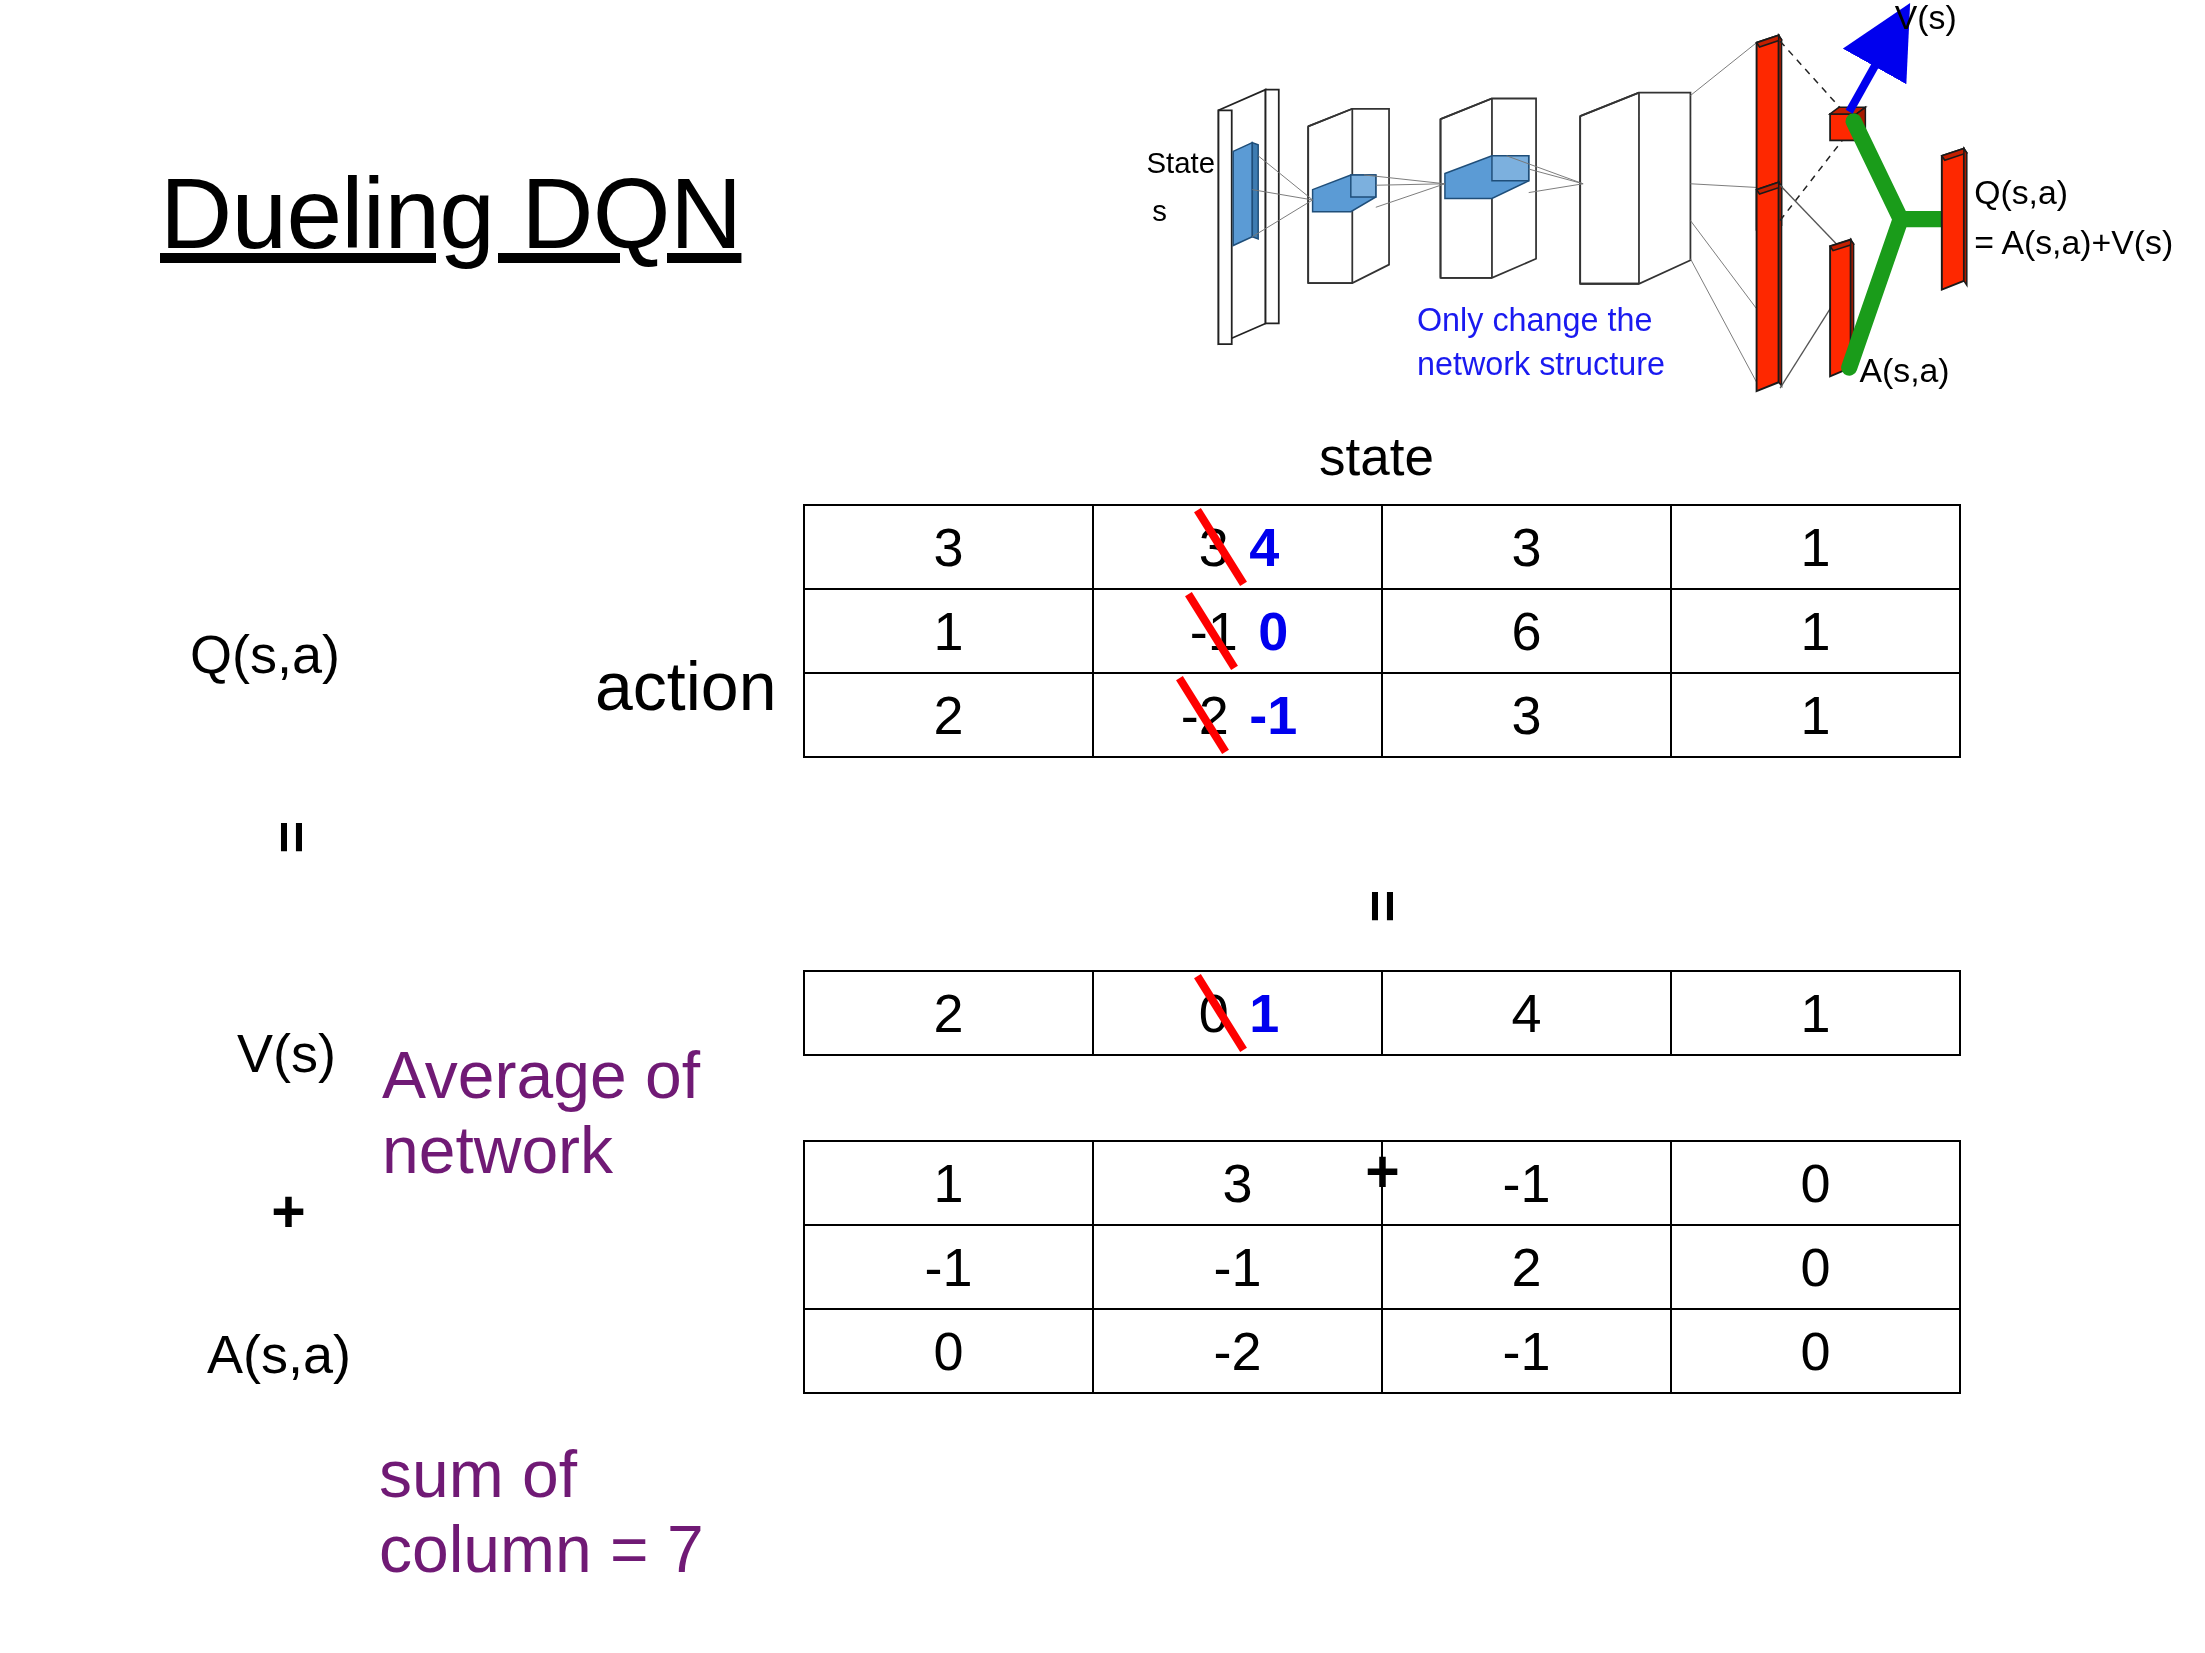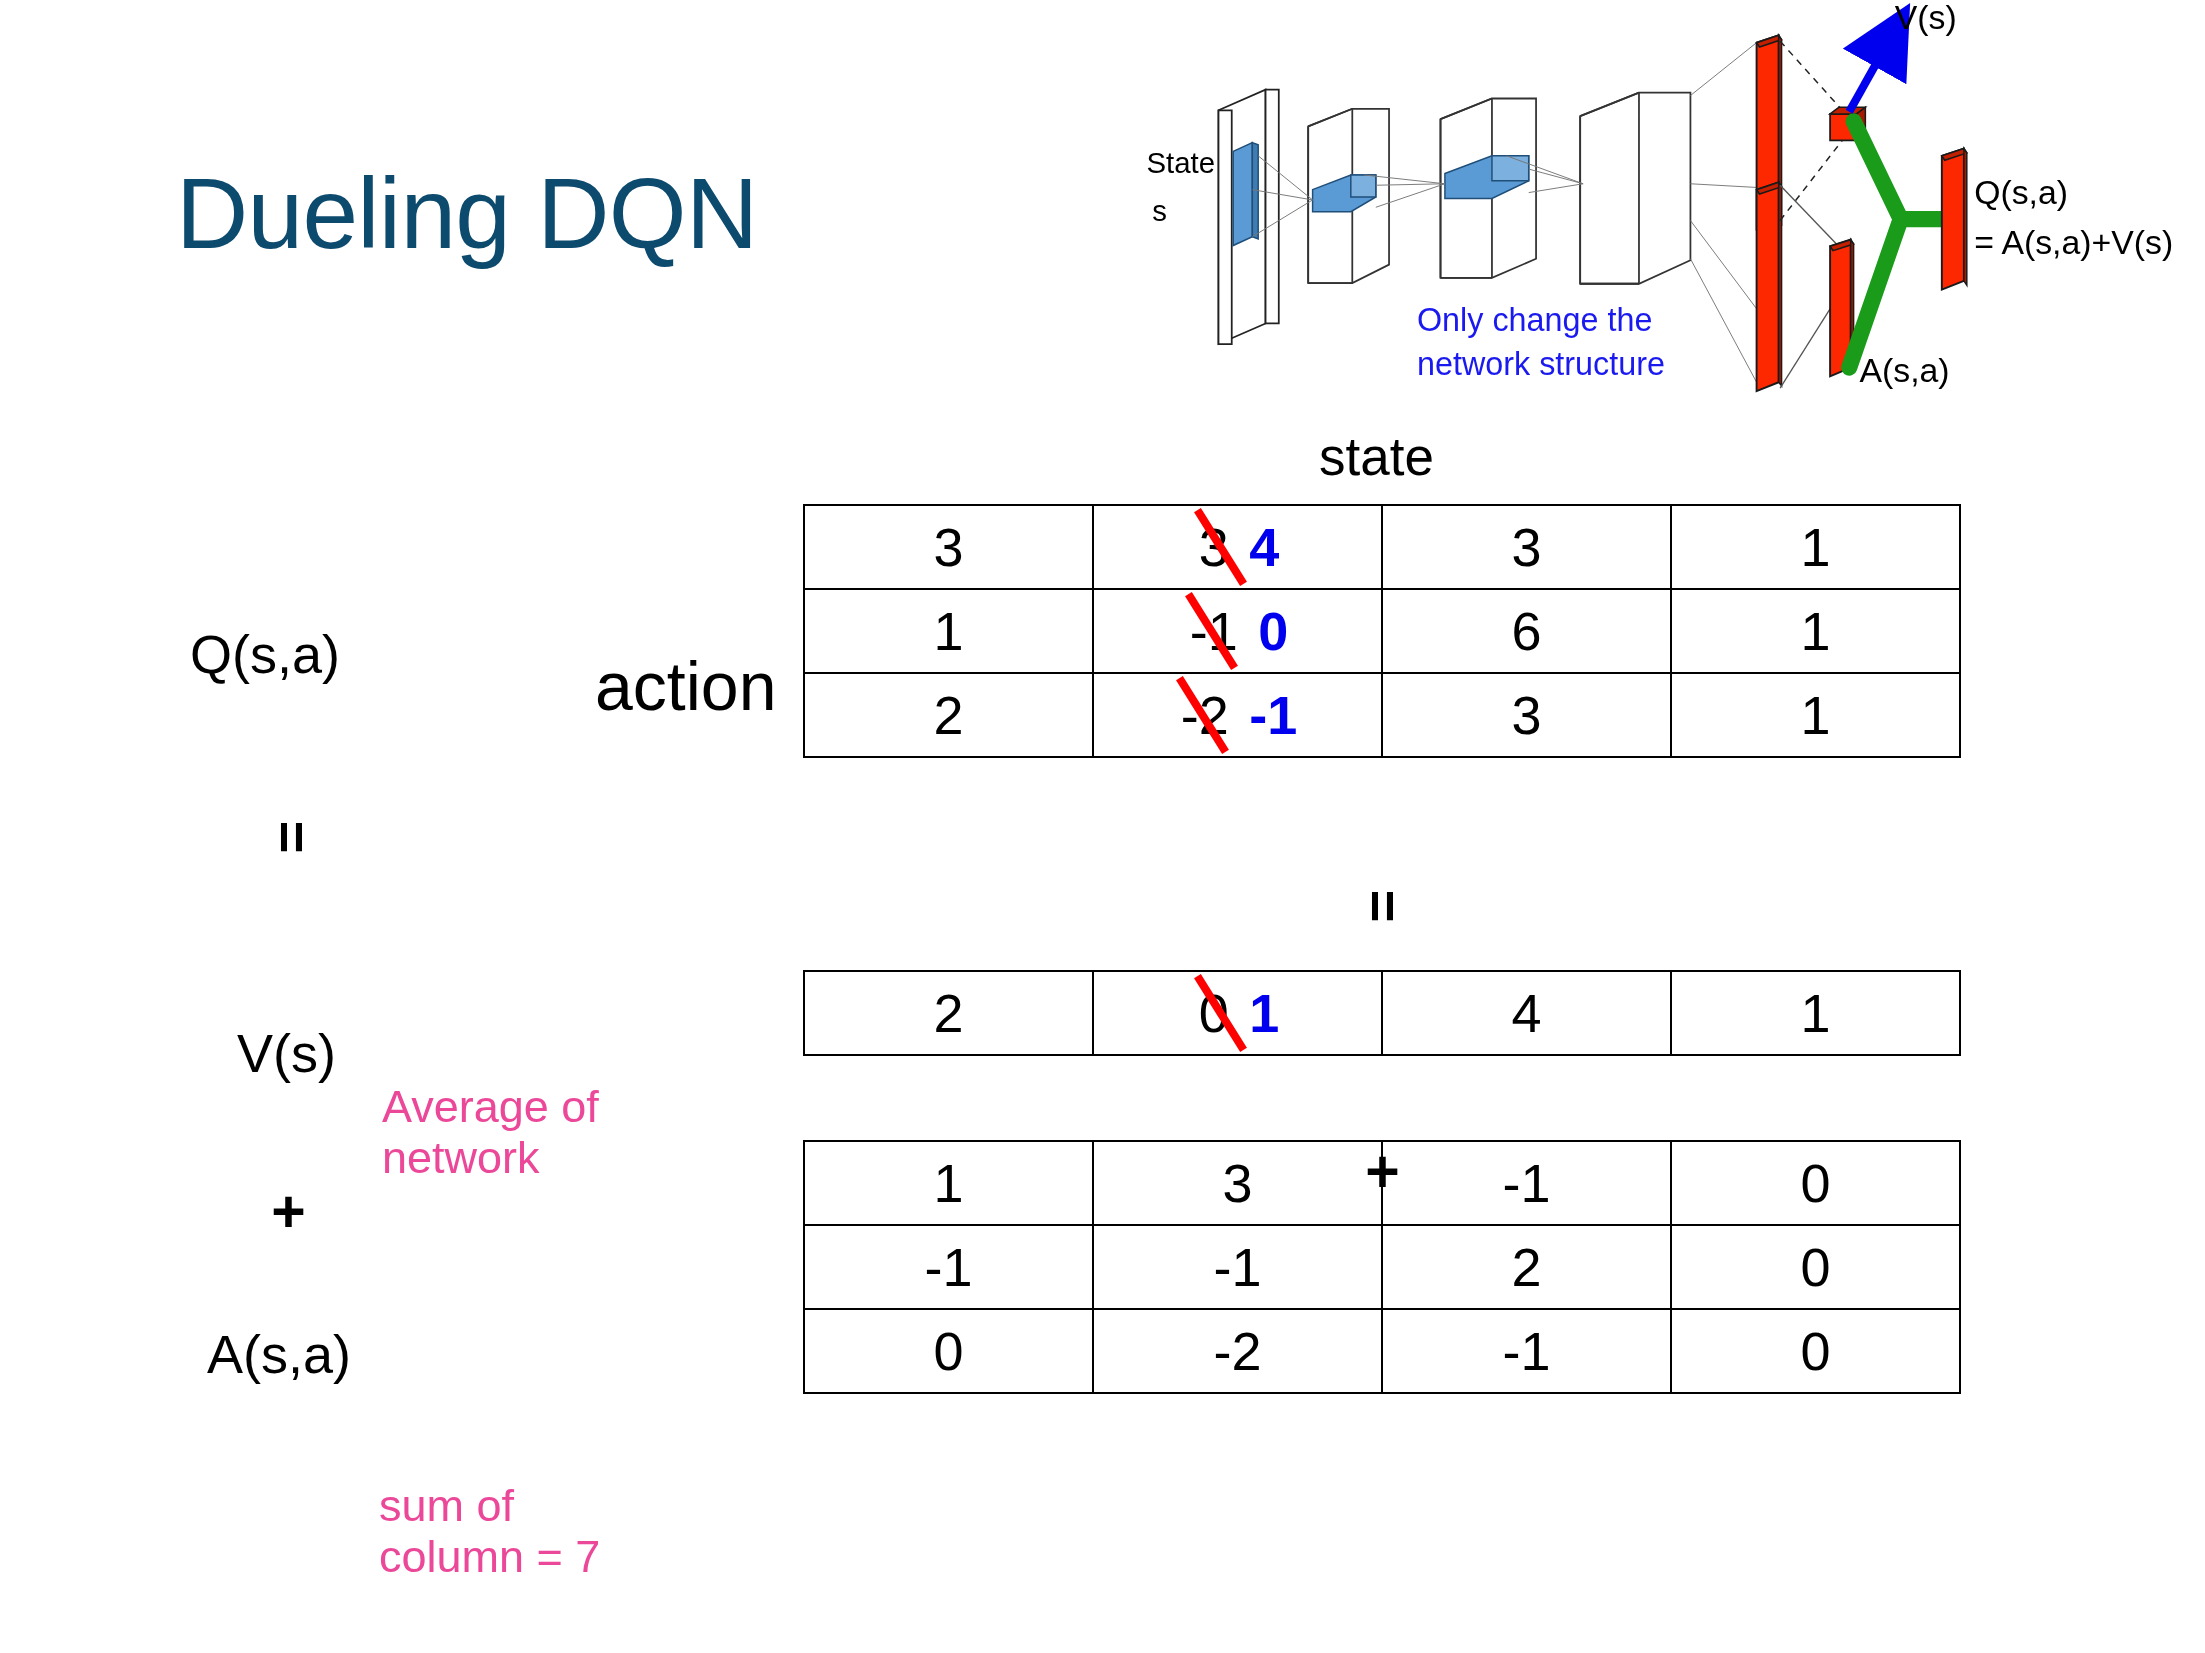--- a/index.html
+++ b/index.html
@@ -3,44 +3,44 @@
 <meta charset="utf-8">
 <style>
   html,body{margin:0;padding:0;background:#ffffff;}
   body{width:2205px;height:1654px;position:relative;overflow:hidden;
        font-family:"Liberation Sans","DejaVu Sans",sans-serif;color:#000;}
 
   .abs{position:absolute;}
 
   
   #slide-title{
-    left:176px; top:163px; width:735px;
+    left:160px; top:163px; width:735px;
     font-size:100px; font-weight:300; letter-spacing:-0.7px;
-    line-height:1.0; color:#0c4a6e; white-space:nowrap;
+    line-height:1.0; color:#000000; white-space:nowrap;text-decoration:underline;
   }
 
   
   #net-diagram{ left:1095px; top:0px; width:1110px; height:419px; }
   #net-diagram svg{ display:block; width:1110px; height:419px; }
 
   
   .side-label{ font-size:54px; color:#000; white-space:nowrap; }
   #label-q{ left:190px; top:623px; }
   #label-v{ left:237px; top:1022px; }
   #label-a{ left:207px; top:1323px; }
   #label-action{ left:595px; top:647px; font-size:68px; white-space:nowrap;}
 
   .op-eq{ font-size:56px; font-weight:600; line-height:1;
           transform:rotate(90deg); transform-origin:center center; }
   .op-plus{ font-size:59px; font-weight:600; line-height:1; }
 
   #op-eq-left{ left:262px; top:809px; width:59px; text-align:center; }
   #op-plus-left{ left:259px; top:1183px; width:59px; text-align:center; }
 
-  .blue-note{ color:#ec4899; font-size:45px; line-height:1.14; white-space:nowrap;margin-top:43px; }
+  .blue-note{ color:#701a75; font-size:66px; line-height:1.14; white-space:nowrap; }
   #note-avg{ left:382px; top:1038px; }
   #note-sum{ left:379px; top:1437px; }
 
   
   #op-eq-mid{ left:1353px; top:878px; width:59px; text-align:center; }
   #op-plus-mid{ left:1353px; top:1143px; width:59px; text-align:center; }
 
   
   #state-header{
     left:803px; top:426px; width:1147px; text-align:center;

